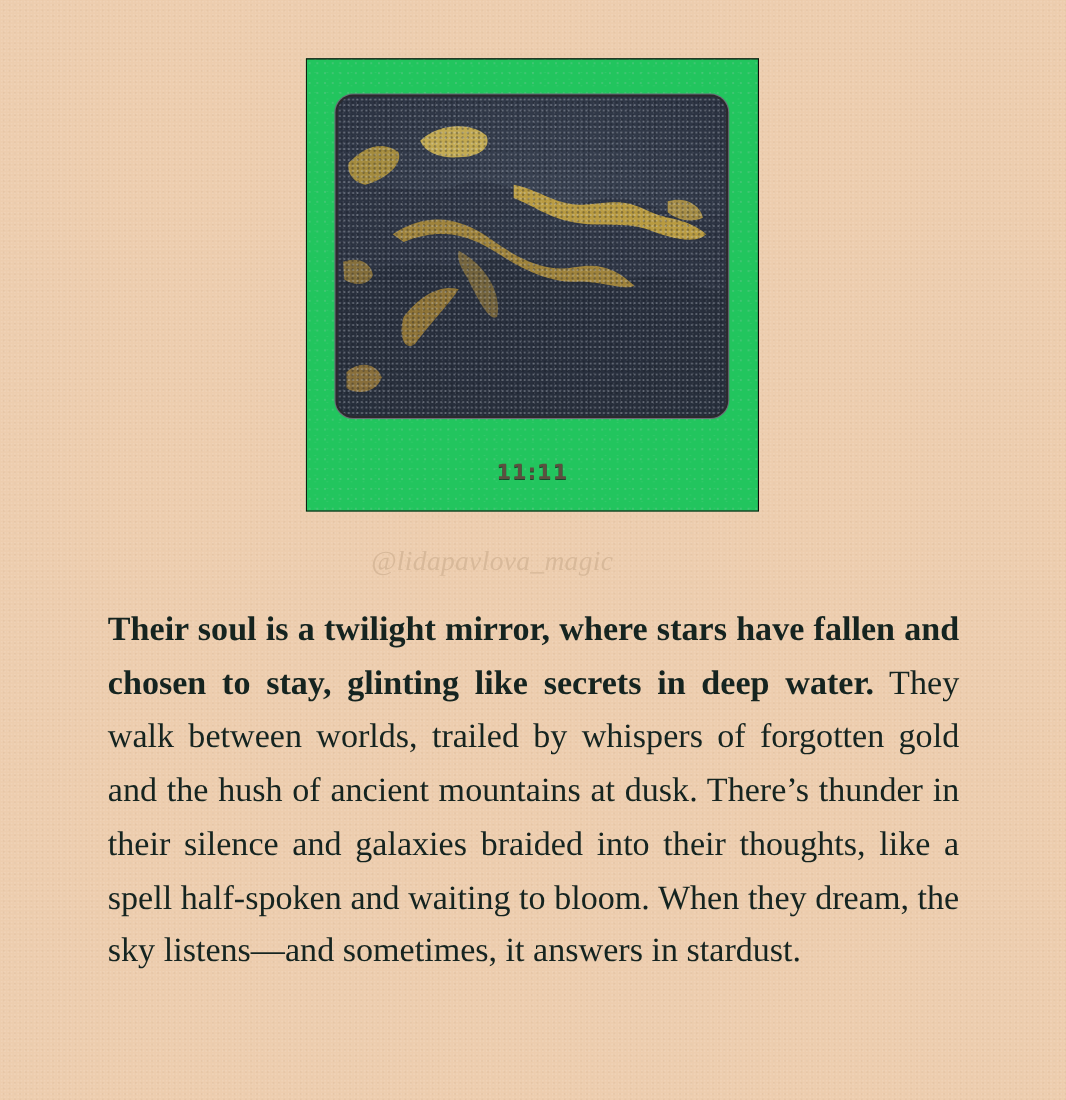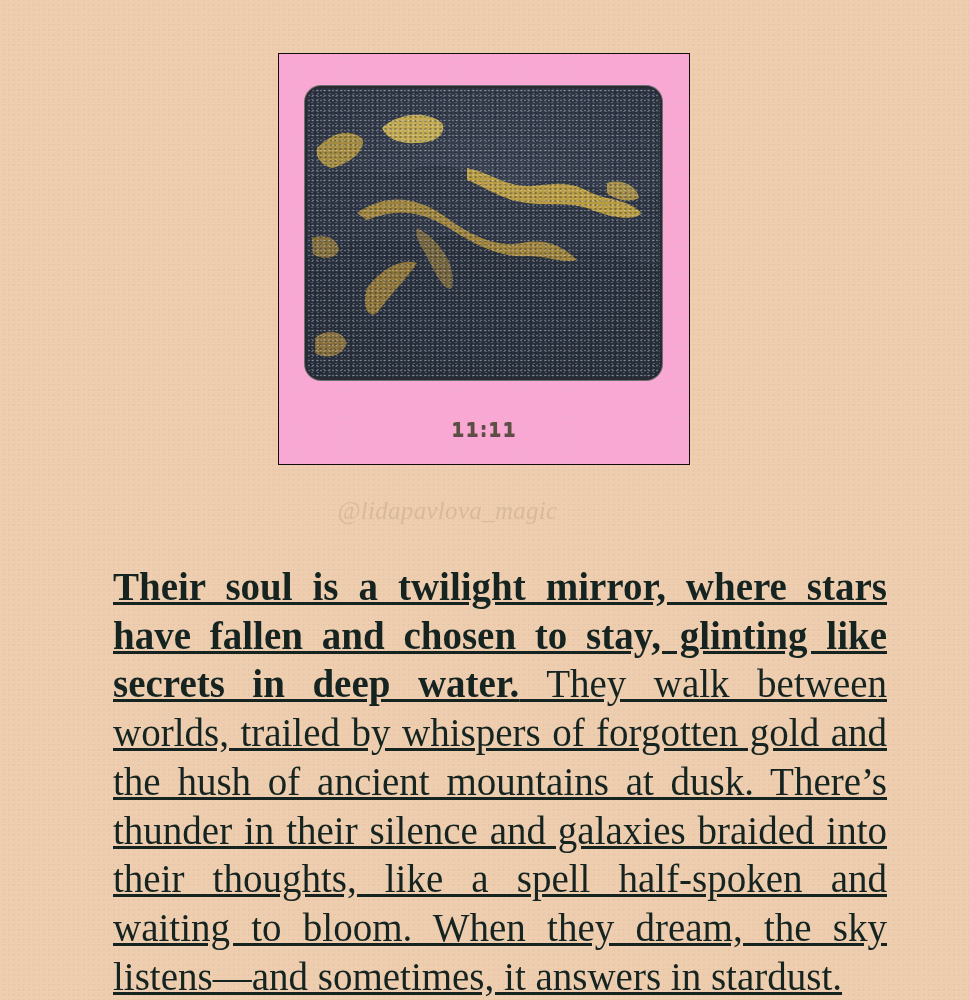--- a/index.html
+++ b/index.html
@@ -23,21 +23,21 @@
       background-size: 3px 3px, 5px 5px;
       background-position: 0 0, 1px 2px;
       pointer-events: none;
     }
     .photo {
       position: absolute;
       left: 278px;
       top: 53px;
       width: 412px;
       height: 412px;
-      background: #f9a8d4;
+      background: #22c55e;
       box-shadow: inset 0 0 0 1px #120d0c;
       overflow: hidden;
     }
     .photo-speckle {
       position: absolute;
       inset: 0;
       background-image:
         radial-gradient(rgba(200,200,210,0.18) 0.8px, transparent 1px),
         radial-gradient(rgba(255,255,255,0.08) 0.6px, transparent 1px);
       background-size: 7px 9px, 11px 6px;
@@ -97,29 +97,28 @@
       font-style: italic;
       font-size: 25px;
       color: #d8b99a;
       letter-spacing: 0.3px;
     }
     .caption {
       position: absolute;
       left: 98px;
       top: 548px;
       width: 774px;
-      margin: 15px;
+      margin: 0;
       font-family: "Liberation Serif", "DejaVu Serif", serif;
-      font-size: 39px;
+      font-size: 31px;
       line-height: 48.7px;
       color: #152420;
       text-align: justify;
       text-align-last: left;
       hyphens: none;
-      text-decoration: underline;
     }
     .caption .lead {
       font-weight: bold;
     }
   </style>
 </head>
 <body>
 
 <div class="grain"></div>
 

